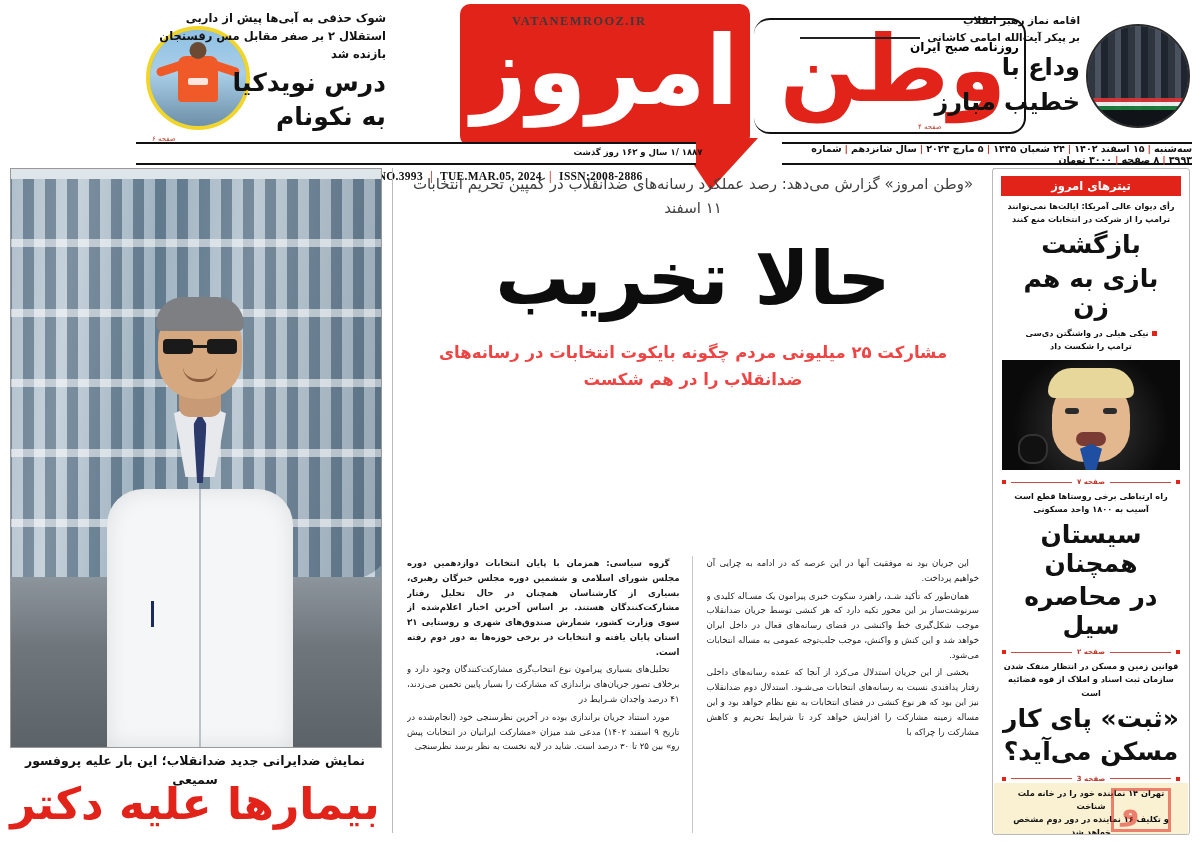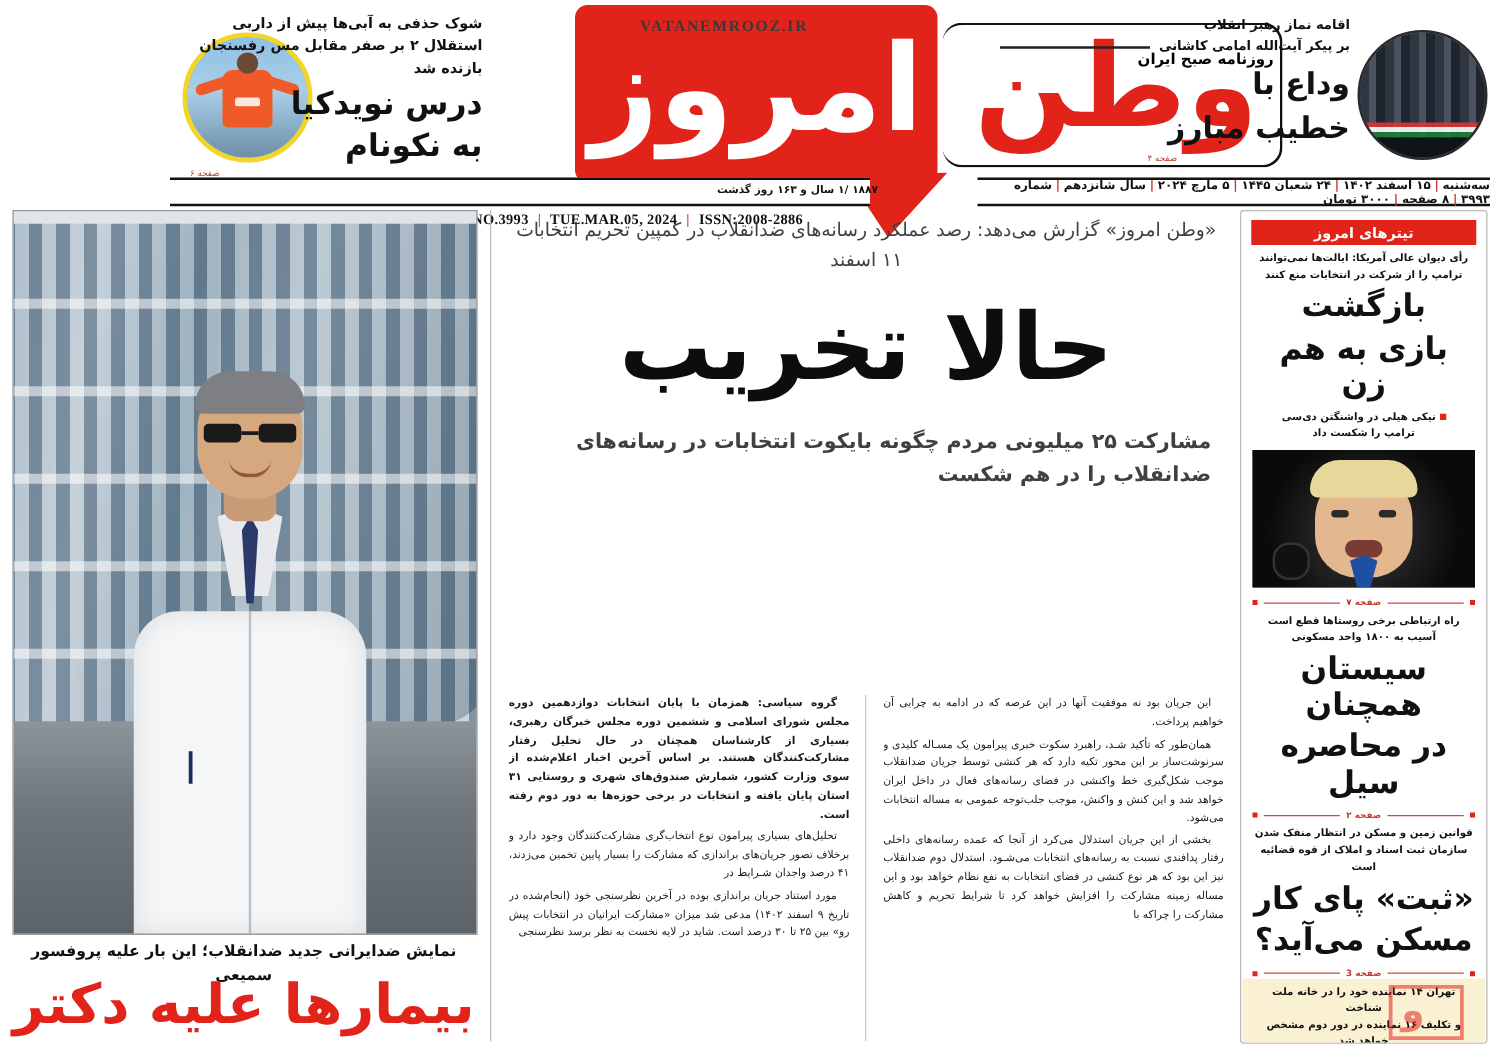--- a/index.html
+++ b/index.html
@@ -132,21 +132,21 @@
   .cap-red{position:absolute;left:0;top:612px;width:370px;text-align:center;font-size:44px;
     font-weight:bold;color:#e2231a;line-height:1.1;}
 
   
   .story-col{position:absolute;left:392px;top:0;width:600px;height:665px;
     border-left:1px solid #bbb;border-right:1px solid #bbb;}
   .kicker{margin:4px 14px 0;text-align:center;font-size:15px;font-weight:normal;line-height:1.62;color:#404040;}
   .headline{margin:18px 10px 0;text-align:center;color:#0d0d0d;font-weight:bold;
     font-size:74px;line-height:1.08;letter-spacing:-2px;}
   .headline .l2{display:block;margin-top:6px;}
-  .subhead{margin:20px 24px 0;text-align:right;font-size:16.5px;font-weight:bold;line-height:1.65;color:#404040;}
+  .subhead{margin:20px 24px 0;text-align:center;font-size:16.5px;font-weight:bold;line-height:1.65;color:#ef4444;}
   .cols{position:absolute;left:0;right:0;top:388px;bottom:0;display:flex;gap:14px;padding:0 14px;}
   .col{flex:1;font-size:8.6px;line-height:1.72;text-align:justify;color:#1a1a1a;
     column-gap:0;position:relative;overflow:hidden;}
   .col + .col{border-right:1px solid #c9c9c9;padding-right:12px;}
   .col p{margin:0 0 3px;text-indent:10px;}
   .col .lead{font-weight:bold;}
 
   
   .side{position:absolute;right:10px;top:0;width:196px;height:665px;border:1px solid #b9b9b9;
     border-radius:3px;background:#fff;overflow:hidden;}

